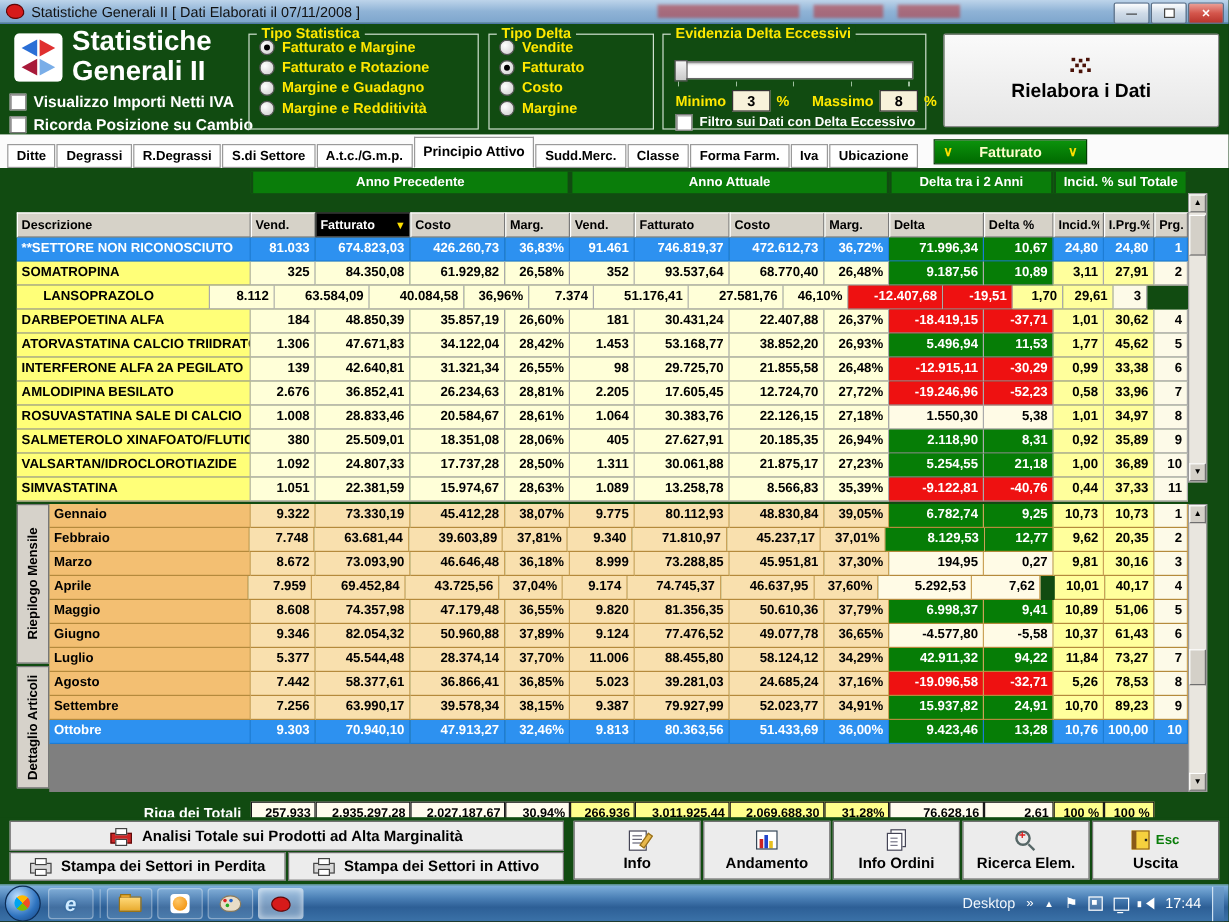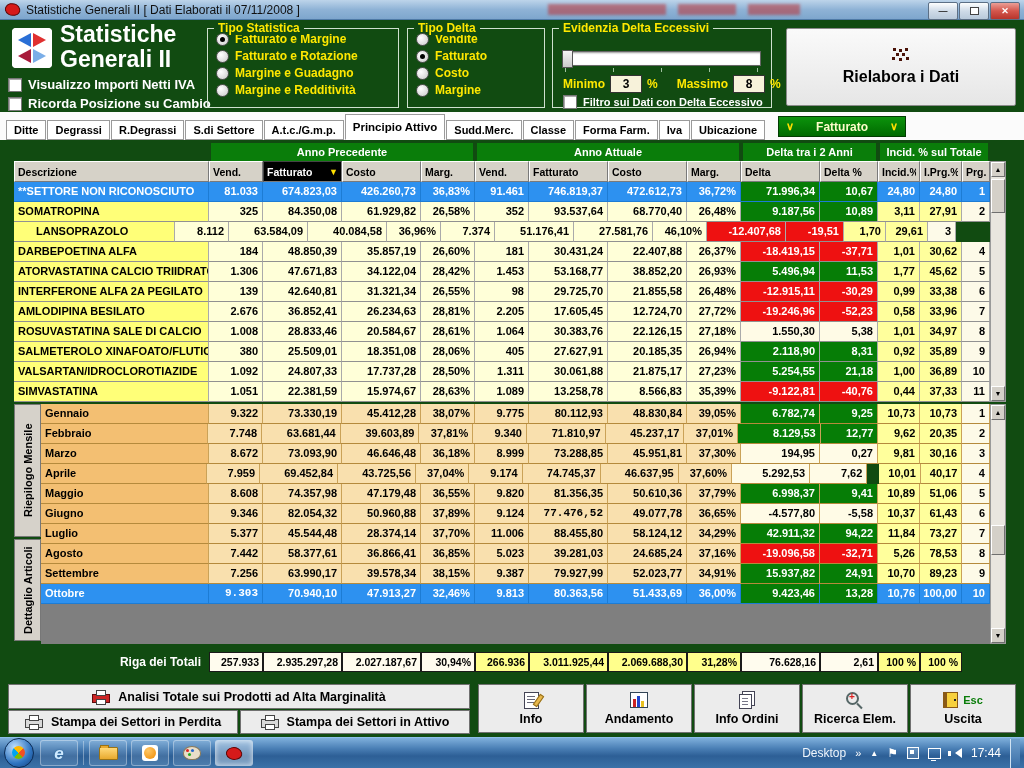--- a/index.html
+++ b/index.html
@@ -60,21 +60,21 @@
     height:20px;display:flex;align-items:center;margin-right:1px;margin-top:4px;box-sizing:border-box;cursor:pointer;}
   .tab.active{height:26px;border-bottom:1px solid #fff;font-size:11.5px;}
   .sortdd{margin:0 0 3px 12px;height:21px;width:128px;background:linear-gradient(#0c930c,#006a00);
     border:1px solid #023c02;color:#fdfdca;display:flex;align-items:center;justify-content:space-between;
     padding:0 7px;font-weight:bold;font-size:12px;box-sizing:border-box;cursor:pointer;}
   .dd-arrow{color:#ffe000;font-size:11px;font-weight:bold;}
 
   
   .main{position:absolute;top:140px;left:0;width:1024px;height:541px;background:#114b11;}
   .tablewrap{position:absolute;left:14px;top:3px;width:992px;}
-  .grouprow{display:flex;height:18px;width:976px;}
+  .grouprow{display:flex;height:34px;width:976px;}
   .gspacer{box-sizing:border-box;}
   .band{background:#0a7d0a;color:#fff;font-weight:bold;font-size:11px;display:flex;align-items:center;
     justify-content:center;border-left:2px solid #114b11;border-right:2px solid #114b11;box-sizing:border-box;height:18px;}
   .headrow{display:flex;height:21px;width:976px;}
   .hc{box-sizing:border-box;background:#d6d2c8;color:#000;font-weight:bold;font-size:10.5px;
     border-top:1px solid #fff;border-left:1px solid #fff;border-right:1px solid #7a7a7a;border-bottom:1px solid #7a7a7a;
     display:flex;align-items:center;padding:0 3px;overflow:hidden;white-space:nowrap;cursor:pointer;}
   .hc.sorted{background:#000;color:#fff;border-top-color:#444;border-left-color:#444;}
   .sarrow{color:#ffe000;margin-left:auto;font-size:9px;}
   .trow,.mrow{display:flex;height:20px;cursor:pointer;}
@@ -673,21 +673,21 @@
                 <div class="cell num incid" style="width: 42px;">51,06</div>
                 <div class="cell num prg" style="width: 28px;">5</div>
               </div>
               <div class="mrow">
                 <div class="cell desc" style="width: 168px;">Giugno</div>
                 <div class="cell num" style="width: 54px;">9.346</div>
                 <div class="cell num" style="width: 79px;">82.054,32</div>
                 <div class="cell num" style="width: 79px;">50.960,88</div>
                 <div class="cell num" style="width: 54px;">37,89%</div>
                 <div class="cell num" style="width: 54px;">9.124</div>
-                <div class="cell num" style="width: 79px; font-family: Liberation Mono, monospace;">77.476,52</div>
+                <div class="cell num" style="width: 79px;">77.476,52</div>
                 <div class="cell num" style="width: 79px;">49.077,78</div>
                 <div class="cell num" style="width: 54px;">36,65%</div>
                 <div class="cell num delta neu" style="width: 79px;">-4.577,80</div>
                 <div class="cell num delta neu" style="width: 58px;">-5,58</div>
                 <div class="cell num incid" style="width: 42px;">10,37</div>
                 <div class="cell num incid" style="width: 42px;">61,43</div>
                 <div class="cell num prg" style="width: 28px;">6</div>
               </div>
               <div class="mrow">
                 <div class="cell desc" style="width: 168px;">Luglio</div>
@@ -732,21 +732,21 @@
                 <div class="cell num" style="width: 79px;">52.023,77</div>
                 <div class="cell num" style="width: 54px;">34,91%</div>
                 <div class="cell num delta pos" style="width: 79px;">15.937,82</div>
                 <div class="cell num delta pos" style="width: 58px;">24,91</div>
                 <div class="cell num incid" style="width: 42px;">10,70</div>
                 <div class="cell num incid" style="width: 42px;">89,23</div>
                 <div class="cell num prg" style="width: 28px;">9</div>
               </div>
               <div class="mrow sel">
                 <div class="cell desc" style="width: 168px;">Ottobre</div>
-                <div class="cell num" style="width: 54px; font-family: Liberation Mono, monospace;">9.303</div>
+                <div class="cell num" style="width: 54px;">9.303</div>
                 <div class="cell num" style="width: 79px;">70.940,10</div>
                 <div class="cell num" style="width: 79px;">47.913,27</div>
                 <div class="cell num" style="width: 54px;">32,46%</div>
                 <div class="cell num" style="width: 54px;">9.813</div>
                 <div class="cell num" style="width: 79px;">80.363,56</div>
                 <div class="cell num" style="width: 79px;">51.433,69</div>
                 <div class="cell num" style="width: 54px;">36,00%</div>
                 <div class="cell num delta pos" style="width: 79px;">9.423,46</div>
                 <div class="cell num delta pos" style="width: 58px;">13,28</div>
                 <div class="cell num incid" style="width: 42px;">10,76</div>

